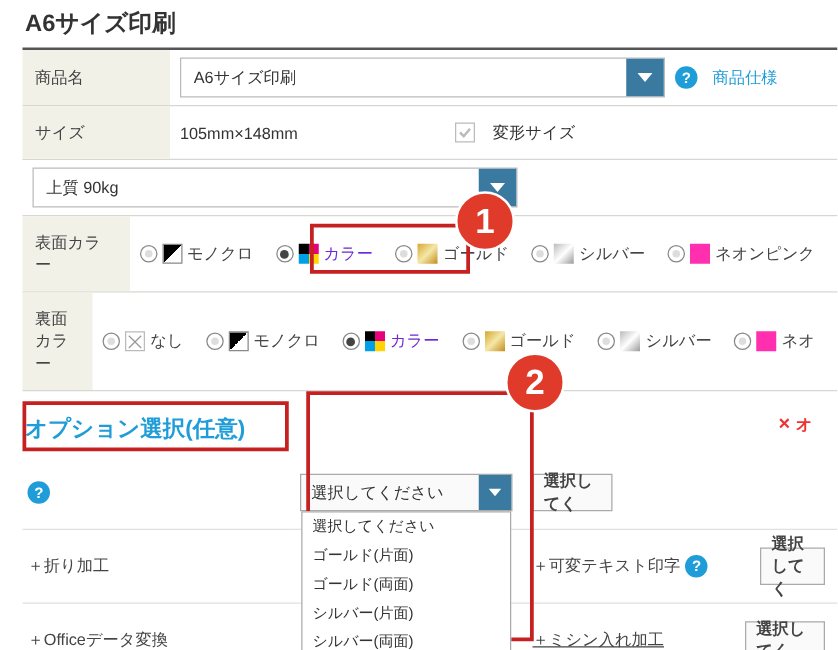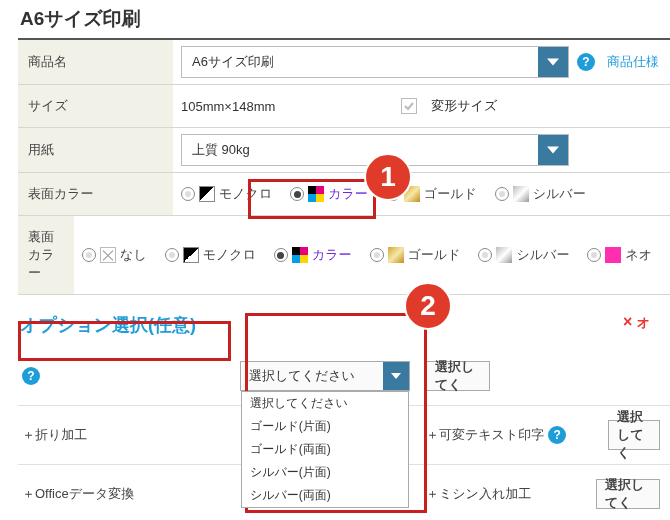--- a/index.html
+++ b/index.html
@@ -1,20 +1,20 @@
 <!DOCTYPE html>
 <html><head>
 <meta charset="utf-8">
 <style>
   * { box-sizing: border-box; margin: 0; padding: 0; }
   body { font-family: "Hiragino Kaku Gothic Pro", Meiryo, sans-serif; font-size: 13px; color: #333; background: #fff; width: 670px; }
   .wrap { margin-left: 18px; padding-bottom: 20px; }
   h2.section { font-size: 19px; font-weight: bold; color: #333; border-bottom: 2px solid #555; padding: 6px 2px 6px 2px; }
   .row { display: flex; border-bottom: 1px solid #d6d6d2; min-height: 38px; align-items: stretch; }
-  .row .label { width: 155px; background: #f2f1e8; padding: 12px 10px; font-size: 13px; color: #444; display: flex; align-items: center; }
+  .row .label { width: 118px; background: #f2f1e8; padding: 12px 10px; font-size: 13px; color: #444; display: flex; align-items: center; }
   .row .field { flex: 1; padding: 6px 8px; display: flex; align-items: center; gap: 8px; }
   .select-box { position: relative; flex: 1; height: 32px; border: 1px solid #bbb; background: #fff; display: flex; align-items: center; padding: 0 10px; }
   .select-box .sel-text { color: #333; font-size: 13px; }
   .select-box .chev { position: absolute; right: 0; top: 0; width: 30px; height: 100%; background: #3a7aa0; display: flex; align-items: center; justify-content: center; }
   .select-box .chev svg { width: 12px; height: 12px; fill: #fff; }
   .help { width: 18px; height: 18px; border-radius: 50%; background: #1f9dd9; color: #fff; font-size: 12px; font-weight: bold; display: inline-flex; align-items: center; justify-content: center; }
   .link-blue { color: #1f9dd9; font-size: 13px; margin-left: 4px; }
   .checkish { width: 16px; height: 16px; border: 1px solid #bbb; display: inline-flex; align-items: center; justify-content: center; margin-right: 6px; background: #fff; }
   .checkish svg { width: 12px; height: 12px; stroke: #bbb; stroke-width: 2; fill: none; }
   .radio-row { display: flex; align-items: center; flex-wrap: nowrap; gap: 4px; }
@@ -81,21 +81,20 @@
       <span class="checkish">
           <svg viewBox="0 0 12 12">
             <polyline points="2,6 5,9 10,3"></polyline>
           </svg>
         </span>
       <span>変形サイズ</span>
     </div>
   </div>
 
   <div class="row">
-    <div class="label">用紙</div>
     <div class="field">
       <div class="select-box" style="max-width:388px;">
         <span class="sel-text">上質 90kg</span>
         <span class="chev">
             <svg viewBox="0 0 10 10">
               <path d="M0 2 L5 8 L10 2 Z"></path>
             </svg>
           </span>
       </div>
     </div>
@@ -116,20 +115,25 @@
         </span>
       <span class="radio-item">
           <span class="radio off"></span>
           <span class="swatch gold"></span>
           <span class="rlabel">ゴールド</span>
         </span>
       <span class="radio-item">
           <span class="radio off"></span>
           <span class="swatch silver"></span>
           <span class="rlabel">シルバー</span>
+        </span>
+      <span class="radio-item">
+          <span class="radio off"></span>
+          <span class="swatch neon"></span>
+          <span class="rlabel">ネオンピンク</span>
         </span>
     </div>
   </div>
 
   <div class="row">
     <div class="label">裏面カラー</div>
     <div class="field radio-row">
       <span class="radio-item">
           <span class="radio off"></span>
           <span class="swatch none"></span>
@@ -208,21 +212,21 @@
       <div class="dd small" style="max-width:64px;">
         <span>選択してく</span>
       </div>
     </div>
 
     <div class="opt-label">
         <span>＋Officeデータ変換</span>
       </div>
     <div class="opt-ctrl"></div>
     <div class="opt-label2">
-      <span style="flex:1;">＋ミシン入れ加工</span>
+      <span style="flex:1;text-decoration:underline;">＋ミシン入れ加工</span>
       <div class="dd small" style="max-width:64px;">
         <span>選択してく</span>
       </div>
     </div>
 
   </div>
 
   <div class="callout" style="top:179px; left:230px; width:128px; height:40px;"></div>
   <div class="num-badge" style="top:153px; left:346px;">1</div>
 

